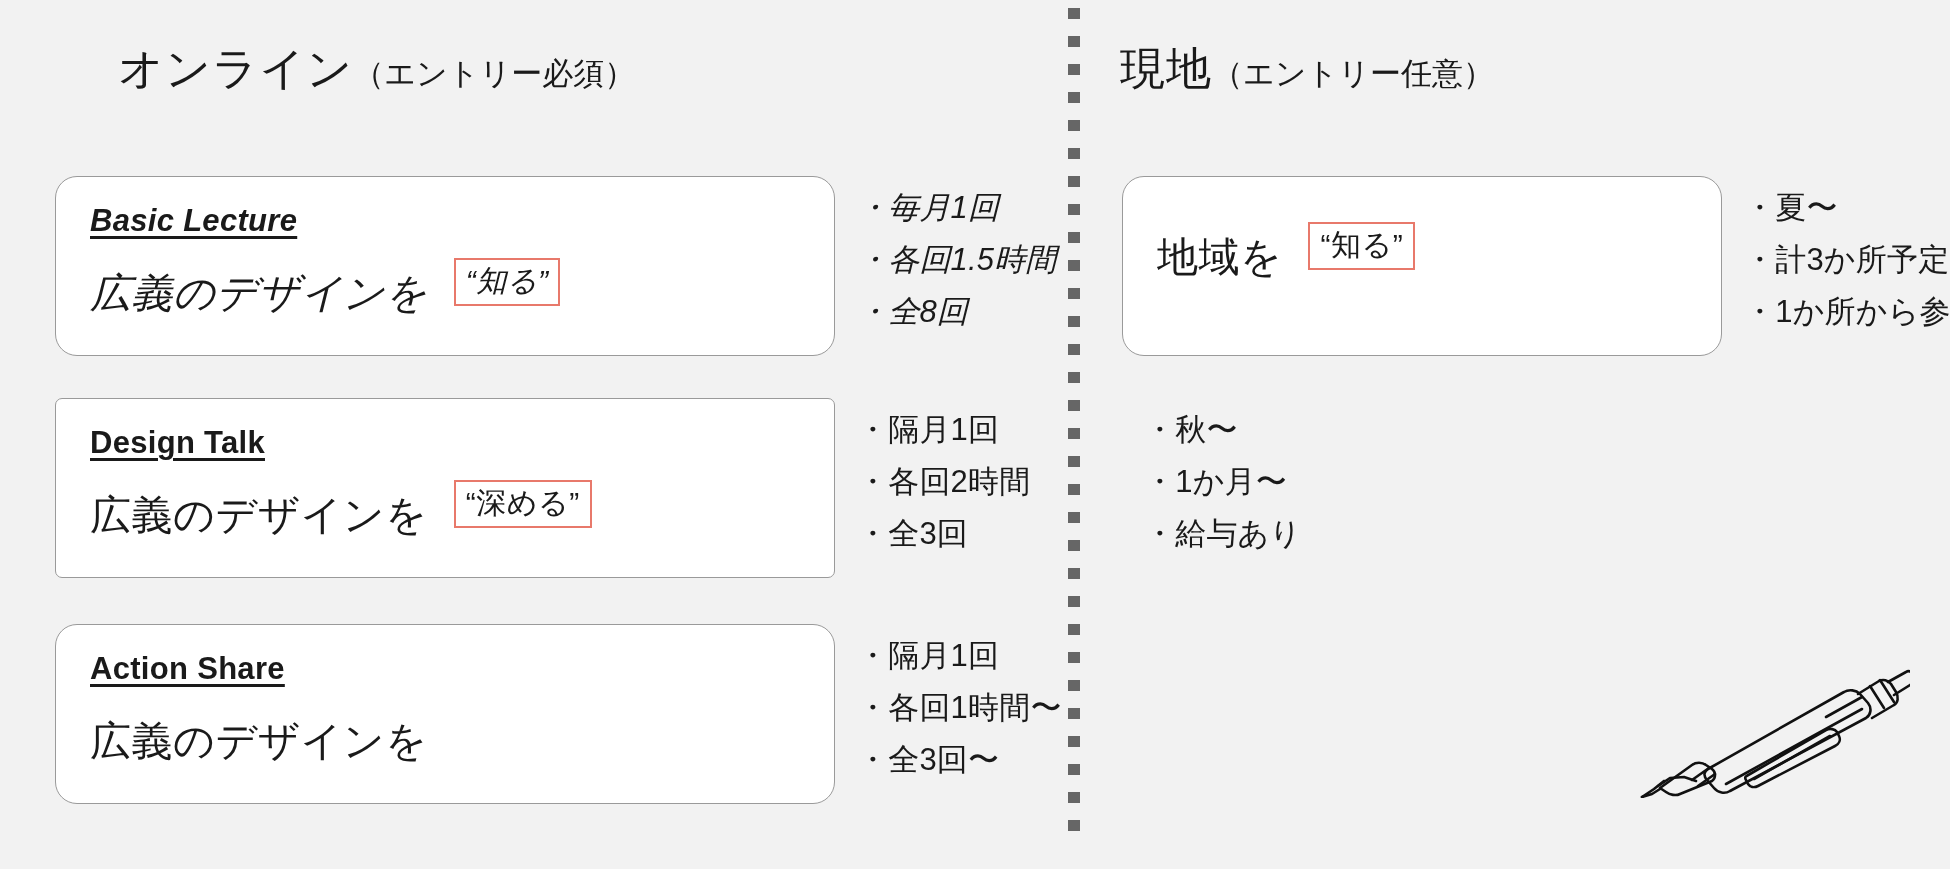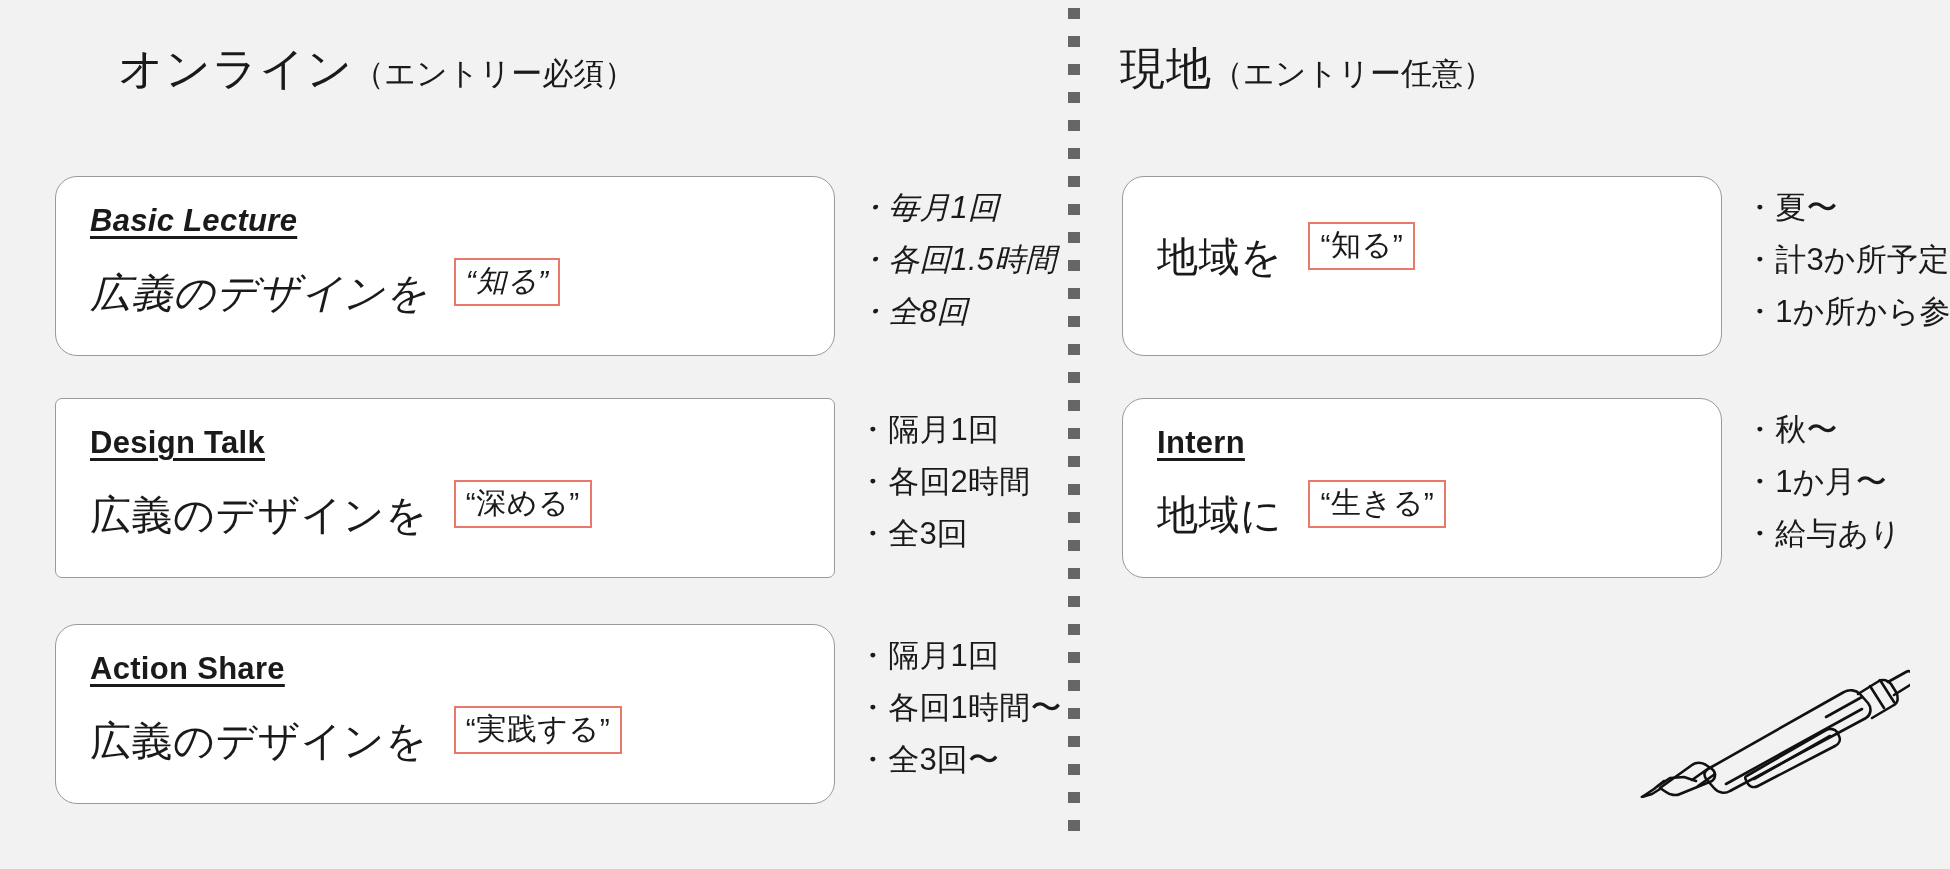--- a/index.html
+++ b/index.html
@@ -203,21 +203,20 @@
         <div class="note">・全3回</div>
       </div>
     </div>
 
     <div class="row row-l3">
       <div class="card card-l3">
         <div class="card-inner">
           <div class="card-title">Action Share</div>
           <div class="card-line">
             <span class="lead">広義のデザインを</span>
-            <span class="keyword">“実践する”</span>
           </div>
         </div>
       </div>
       <div class="notes">
         <div class="note">・隔月1回</div>
         <div class="note">・各回1時間〜</div>
         <div class="note">・全3回〜</div>
       </div>
     </div>
 
@@ -239,29 +238,20 @@
       </div>
     </div>
     <div class="notes">
       <div class="note">・夏〜</div>
       <div class="note">・計3か所予定</div>
       <div class="note">・1か所から参加OK</div>
     </div>
   </div>
 
   <div class="row row-r2">
-    <div class="card card-r2">
-      <div class="card-inner">
-        <div class="card-title">Intern</div>
-        <div class="card-line">
-          <span class="lead">地域に</span>
-          <span class="keyword">“生きる”</span>
-        </div>
-      </div>
-    </div>
     <div class="notes">
       <div class="note">・秋〜</div>
       <div class="note">・1か月〜</div>
       <div class="note">・給与あり</div>
     </div>
   </div>
 
   <div class="pen">
     <svg viewBox="0 0 280 130" width="280" height="130" fill="none" stroke="#111111" stroke-width="2.6" stroke-linecap="round" stroke-linejoin="round">
 

